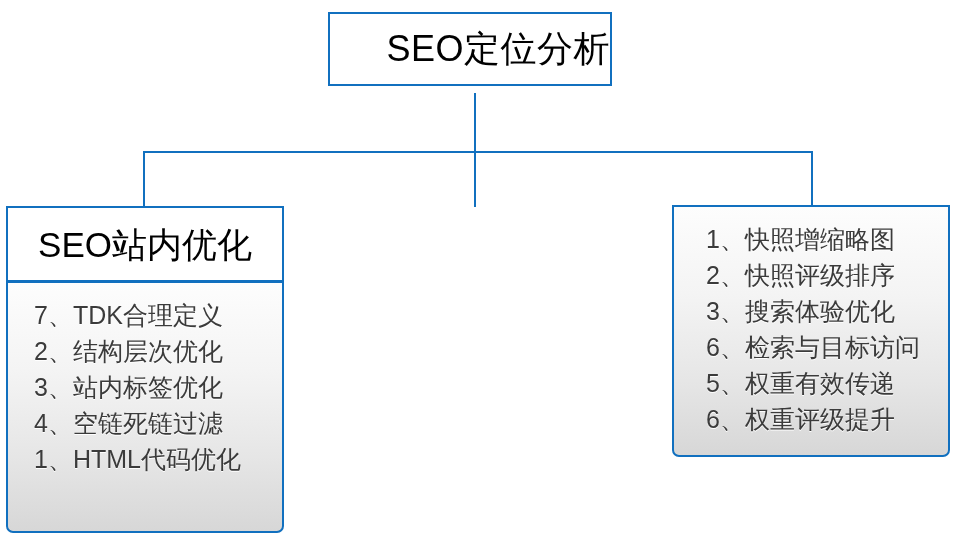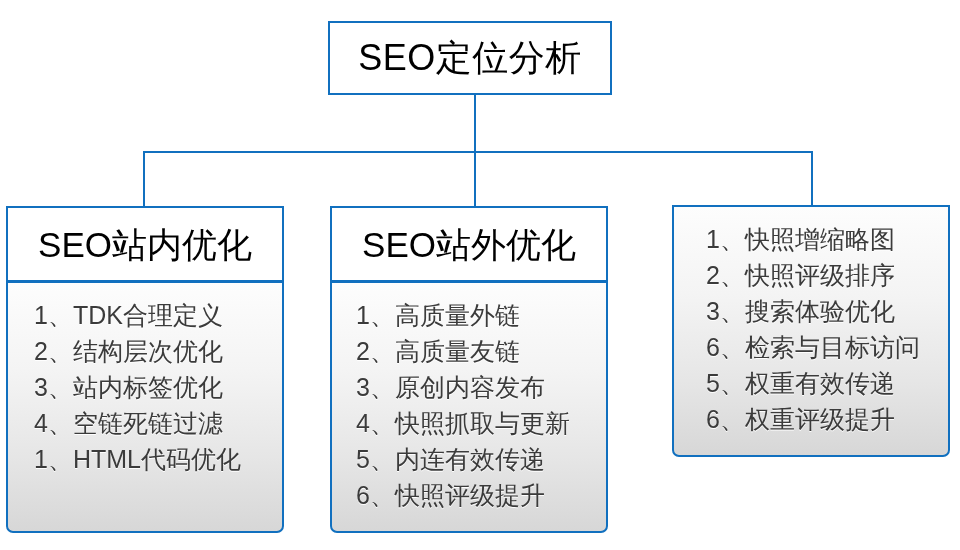--- a/index.html
+++ b/index.html
@@ -24,29 +24,29 @@
     position: absolute;
     background: #1170bf;
   }
   .conn-v { width: 2px; }
   .conn-h { height: 2px; }
 
   
   .root-box {
     position: absolute;
     left: 328px;
-    top: 21px;
+    top: 12px;
     width: 284px;
     height: 74px;
     box-sizing: border-box;
     border: 2px solid #1170bf;
     background: #ffffff;
     display: flex;
     align-items: center;
-    justify-content: center;
+    justify-content: flex-end;
   }
   .root-label {
     font-size: 36px;
     color: #000000;
     line-height: 1;
     letter-spacing: 0.5px;
     white-space: nowrap;
   }
 
   
@@ -116,41 +116,28 @@
 
   <div class="root-box">
     <span class="root-label">SEO定位分析</span>
   </div>
 
   <div class="col col-left">
     <div class="col-header">
       <span class="col-header-label">SEO站内优化</span>
     </div>
     <div class="col-body">
-      <div class="item">1、TDK合理定义</div>
+      <div class="item">7、TDK合理定义</div>
       <div class="item">2、结构层次优化</div>
       <div class="item">3、站内标签优化</div>
       <div class="item">4、空链死链过滤</div>
       <div class="item">1、HTML代码优化</div>
     </div>
   </div>
 
-  <div class="col col-mid">
-    <div class="col-header">
-      <span class="col-header-label">SEO站外优化</span>
-    </div>
-    <div class="col-body">
-      <div class="item">1、高质量外链</div>
-      <div class="item">2、高质量友链</div>
-      <div class="item">3、原创内容发布</div>
-      <div class="item">4、快照抓取与更新</div>
-      <div class="item">5、内连有效传递</div>
-      <div class="item">6、快照评级提升</div>
-    </div>
-  </div>
 
   <div class="col col-right">
     <div class="col-body">
       <div class="item">1、快照增缩略图</div>
       <div class="item">2、快照评级排序</div>
       <div class="item">3、搜索体验优化</div>
       <div class="item">6、检索与目标访问</div>
       <div class="item">5、权重有效传递</div>
       <div class="item">6、权重评级提升</div>
     </div>

